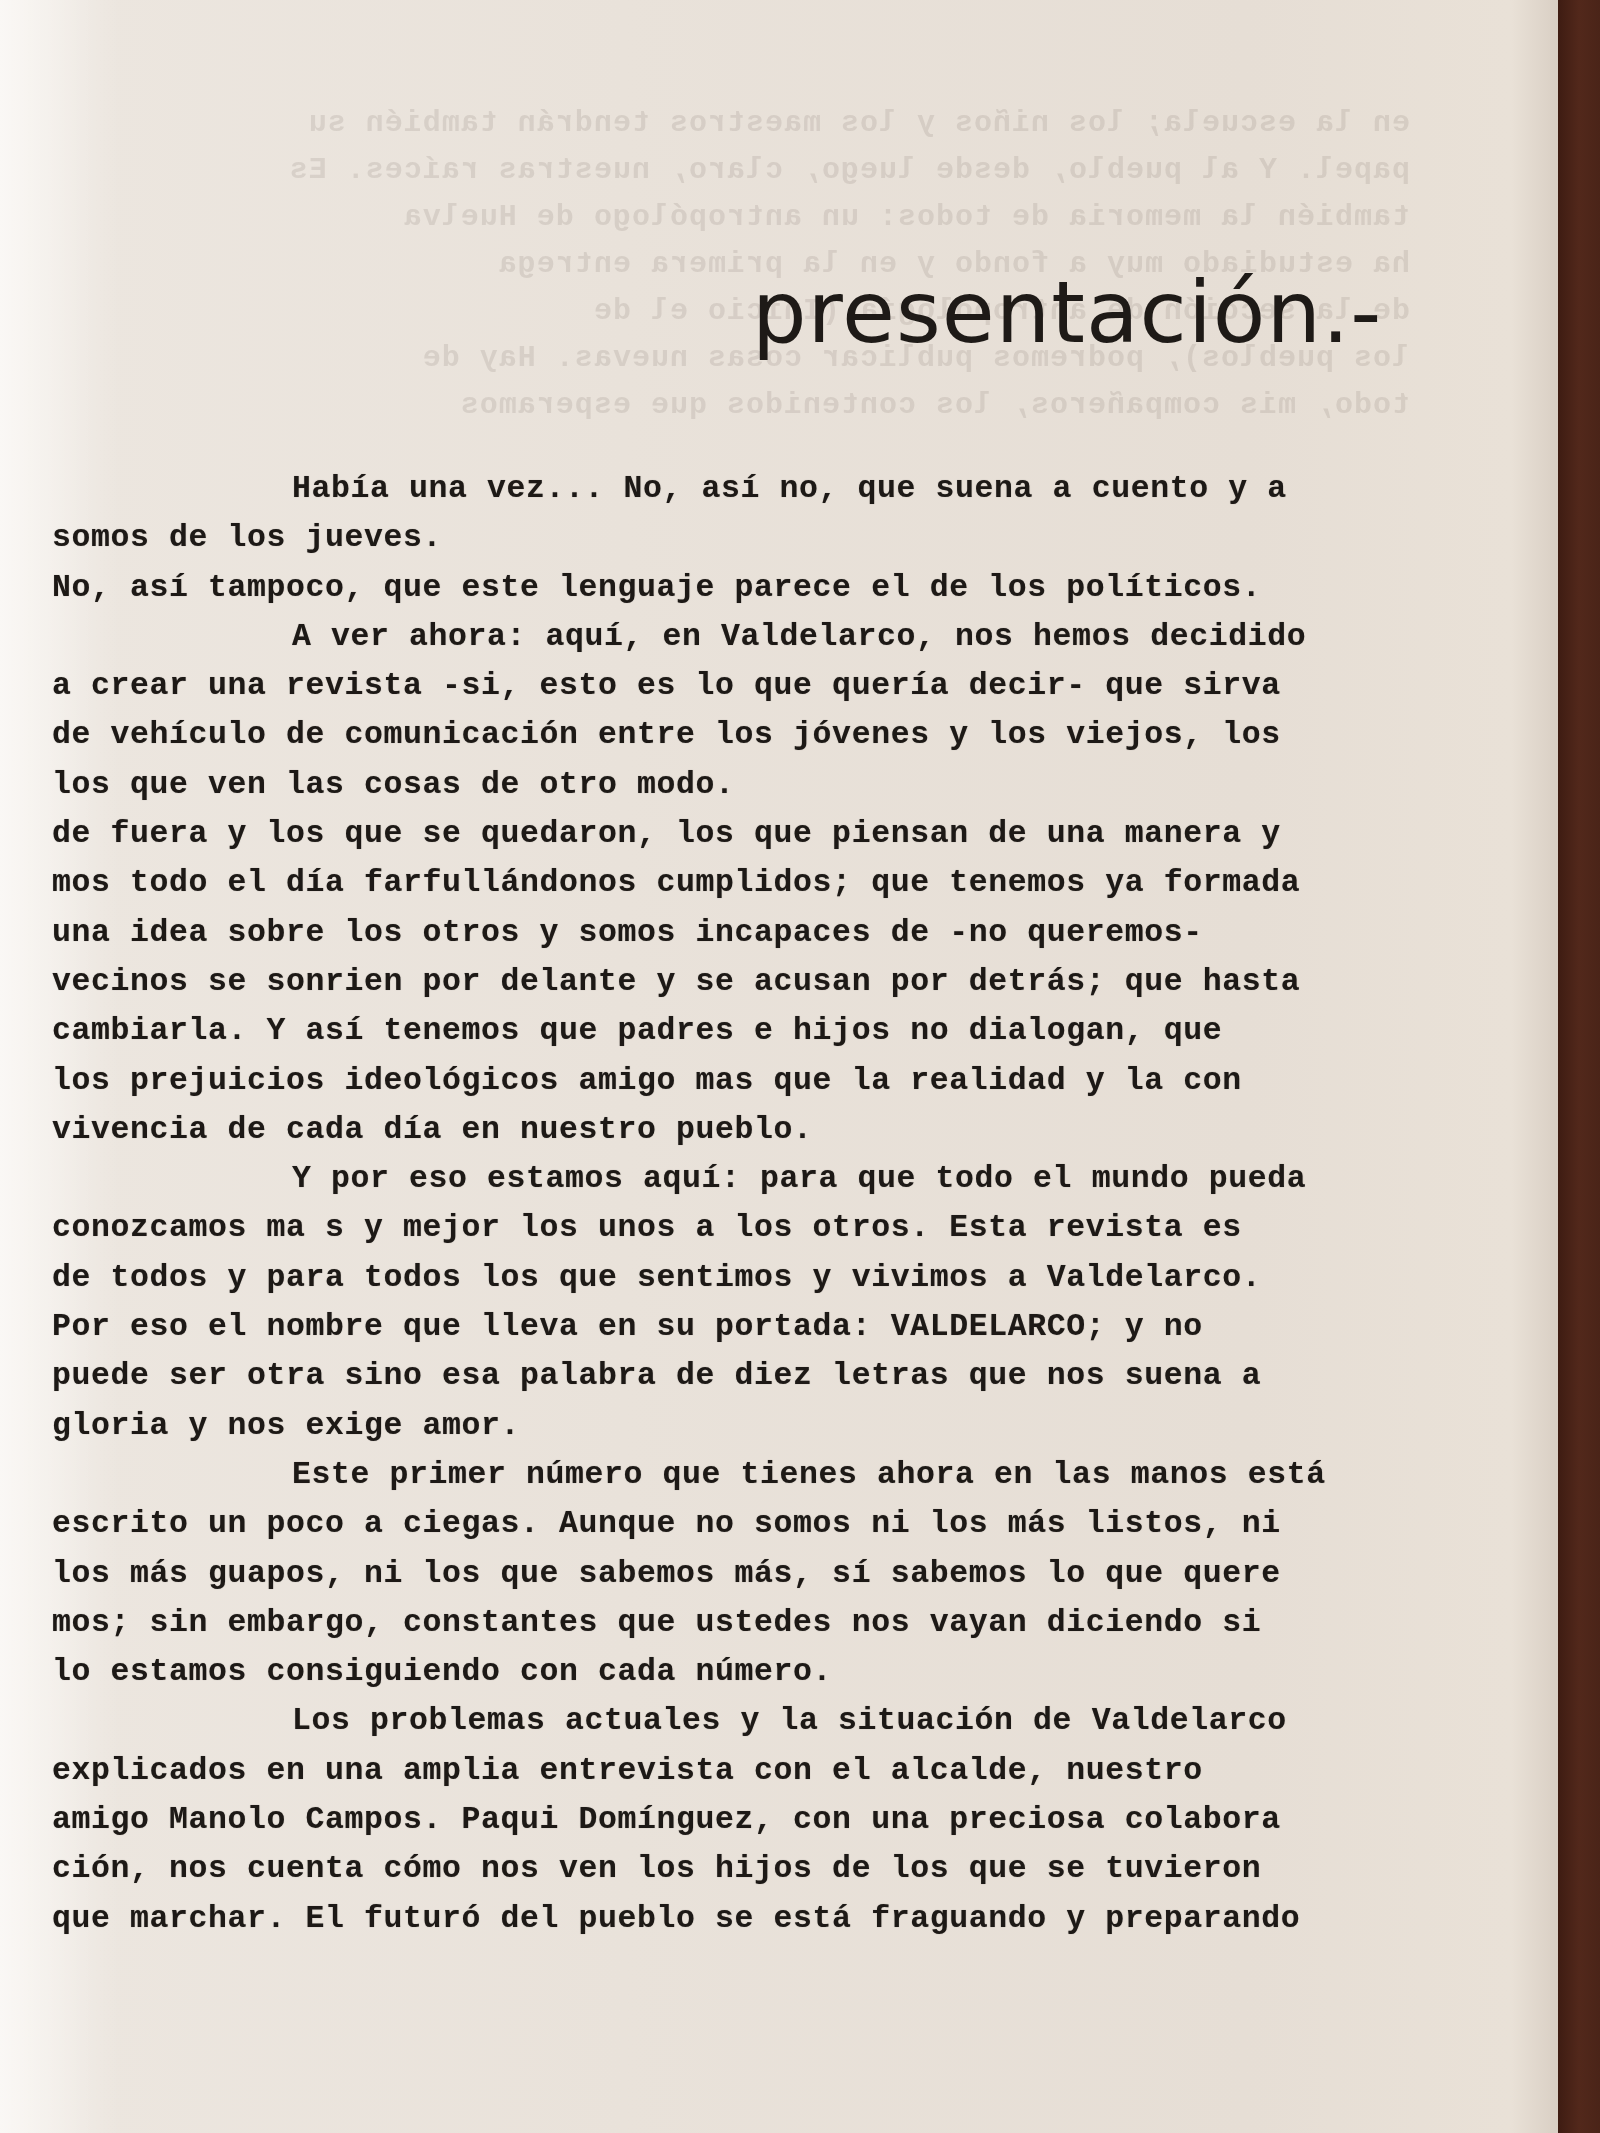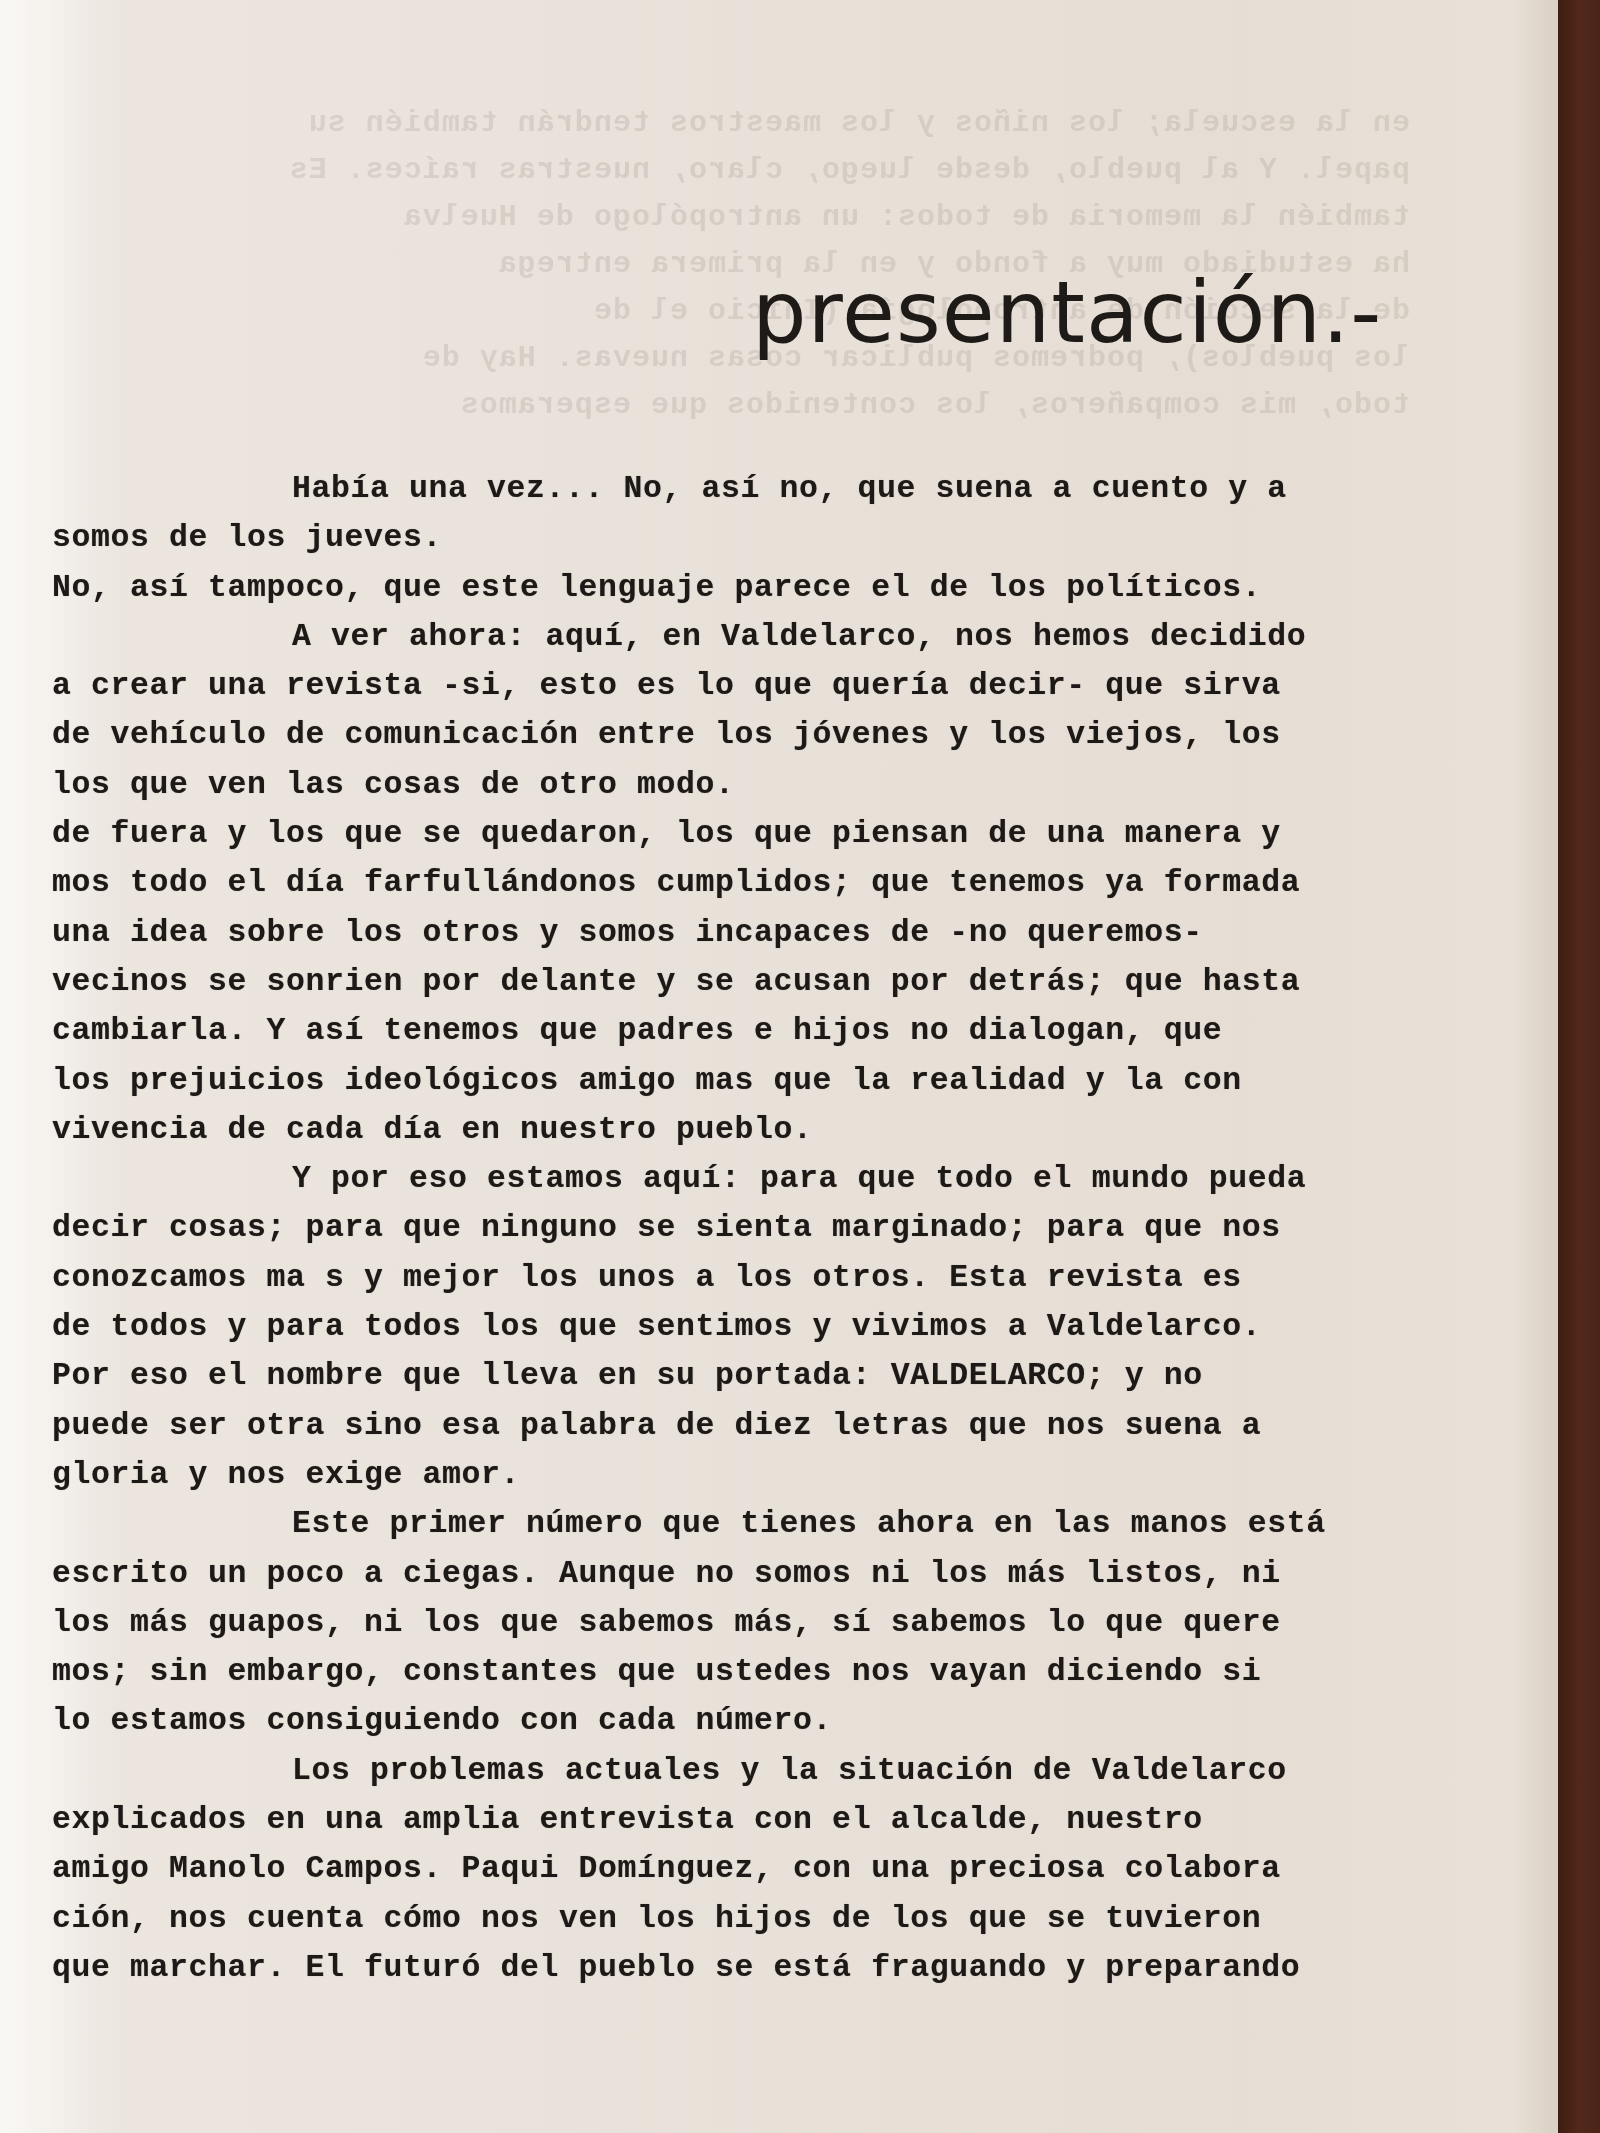--- a/index.html
+++ b/index.html
@@ -112,21 +112,20 @@
     <span class="line">de fuera y los que se quedaron, los que piensan de una manera y</span>
 
     <span class="line">mos todo el día farfullándonos cumplidos; que tenemos ya formada</span>
     <span class="line">una idea sobre los otros y somos incapaces de -no queremos-</span>
     <span class="line">vecinos se sonrien por delante y se acusan por detrás; que hasta</span>
     <span class="line">cambiarla. Y así tenemos que padres e hijos no dialogan, que</span>
     <span class="line">los prejuicios ideológicos amigo mas que la realidad y la con</span>
     <span class="line">vivencia de cada día en nuestro pueblo.</span>
 
     <span class="line indent">Y por eso estamos aquí: para que todo el mundo pueda</span>
-    <span class="line">decir cosas; para que ninguno se sienta marginado; para que nos</span>
     <span class="line">conozcamos ma s y mejor los unos a los otros. Esta revista es</span>
     <span class="line">de todos y para todos los que sentimos y vivimos a Valdelarco.</span>
     <span class="line">Por eso el nombre que lleva en su portada: VALDELARCO; y no</span>
     <span class="line">puede ser otra sino esa palabra de diez letras que nos suena a</span>
     <span class="line">gloria y nos exige amor.</span>
 
     <span class="line indent">Este primer número que tienes ahora en las manos está</span>
     <span class="line">escrito un poco a ciegas. Aunque no somos ni los más listos, ni</span>
     <span class="line">los más guapos, ni los que sabemos más, sí sabemos lo que quere</span>
     <span class="line">mos; sin embargo, constantes que ustedes nos vayan diciendo si</span>

